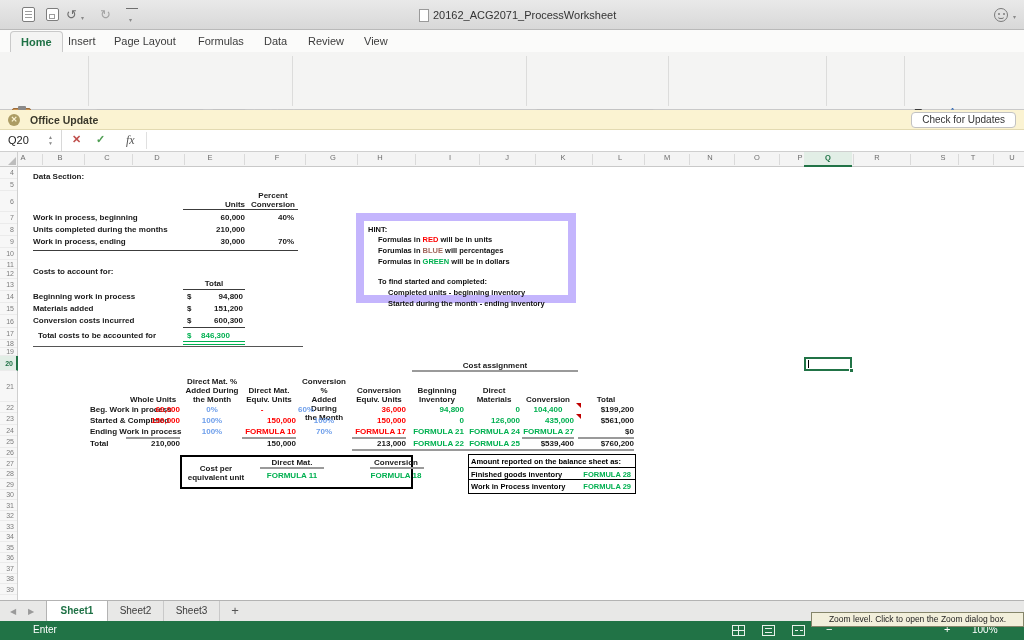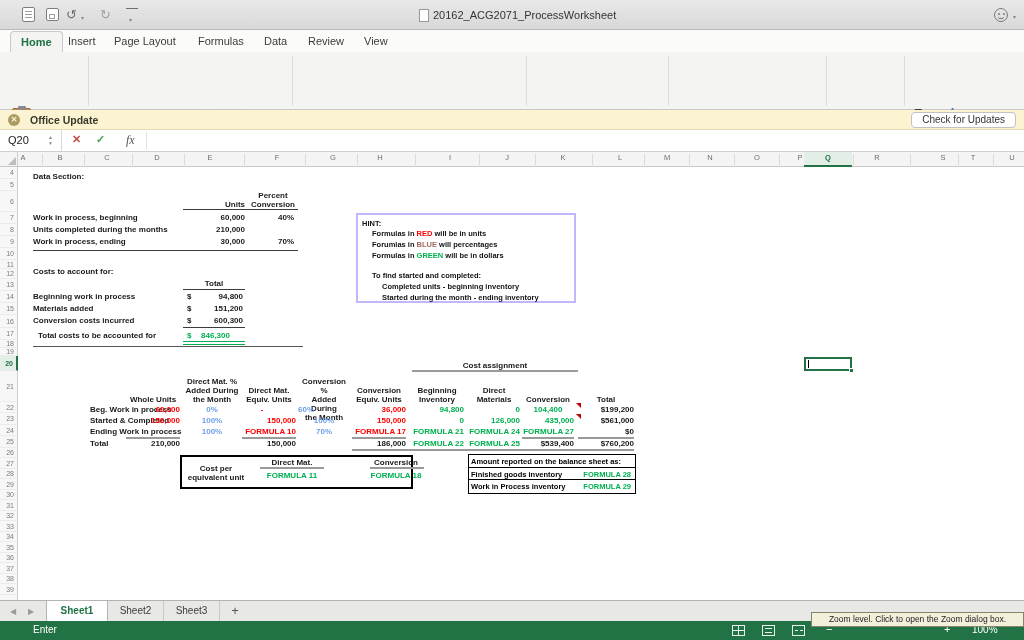--- a/index.html
+++ b/index.html
@@ -75,21 +75,21 @@
   .rowhead{position:absolute;left:0;top:167px;width:18px;height:433px;background:#f7f7f7;border-right:1px solid #cfcfcf}
   .rownum{position:absolute;left:0;width:17px;text-align:right;padding-right:3px;font-size:7px;color:#7c7c7c;border-bottom:1px solid #ebebeb}
   .rownum.sel{color:#1e7145;font-weight:bold;background:#e2eee6;border-right:2px solid #217346;width:18px}
   
   .sheet{position:absolute;left:18px;top:167px;width:1006px;height:433px;background:#fff}
   .cell{position:absolute;font-size:8px;font-weight:bold;color:#1a1a1a;white-space:nowrap}
   .pre{white-space:pre-line;line-height:9px;text-align:center}
   .red{color:#FF0000}.blu{color:#6D9EEB}.grn{color:#00B050}
   .rule{position:absolute;height:1px;background:#3c3c3c}
   .grule{position:absolute;height:1.5px;background:#9a9a9a}
-  .hintbox{position:absolute;left:338px;top:46px;width:220px;height:90px;border:2px solid #c4b5fd;background:#fff;font-size:7.5px;font-weight:bold;color:#111}
+  .hintbox{position:absolute;left:338px;top:46px;width:220px;height:90px;border:8px solid #c4b5fd;background:#fff;font-size:7.5px;font-weight:bold;color:#111}
   .note{position:absolute;width:0;height:0;border-left:5px solid transparent;border-top:5px solid #c00000}
   .selcell{position:absolute;left:786px;top:190px;width:48px;height:14px;border:2px solid #217346;background:#fff}
   .selcell .hndl{position:absolute;right:-4px;bottom:-4px;width:5px;height:5px;background:#217346;border:1px solid #fff}
   .selcell .cur{position:absolute;left:2px;top:1px;width:1px;height:8px;background:#000}
   .bbox{position:absolute;left:450px;top:287px;width:168px;border:1.5px solid #000;background:#fff}
   .bbox .brow{height:12.5px;border-bottom:1px solid #000;position:relative;font-size:7.5px;font-weight:bold}
   .bbox .brow:last-child{border-bottom:none}
   .cpubox{position:absolute;left:162px;top:288px;width:233px;height:34px;border:2px solid #000;background:#fff}
   
   .tabsbar{position:absolute;left:0;top:600px;width:1024px;height:21px;background:#e8e8e7;border-top:1px solid #b3b3b3}
@@ -523,21 +523,21 @@
 
   <div class="grule" style="left:108px;top:270px;width:54px"></div>
   <div class="grule" style="left:224px;top:270px;width:54px"></div>
   <div class="grule" style="left:334px;top:270px;width:54px"></div>
   <div class="grule" style="left:504px;top:270px;width:52px"></div>
   <div class="grule" style="left:560px;top:270px;width:56px"></div>
 
   <div class="cell" style="left:72px;top:272px">Total</div>
   <div class="cell" style="left:108px;top:272px;width:54px;text-align:right">210,000</div>
   <div class="cell" style="left:224px;top:272px;width:54px;text-align:right">150,000</div>
-  <div class="cell" style="left:334px;top:272px;width:54px;text-align:right">186,000</div>
+  <div class="cell" style="left:334px;top:272px;width:54px;text-align:right">213,000</div>
   <div class="cell grn" style="left:392px;top:272px;width:54px;text-align:right">FORMULA 22</div>
   <div class="cell grn" style="left:450px;top:272px;width:52px;text-align:right">FORMULA 25</div>
   <div class="cell" style="left:504px;top:272px;width:52px;text-align:right">$539,400</div>
   <div class="cell" style="left:560px;top:272px;width:56px;text-align:right">$760,200</div>
   <div class="grule" style="left:334px;top:282px;width:282px"></div>
 
   <div class="cpubox">
     <div class="cell pre" style="left:2px;top:7px;width:64px">Cost per
 equivalent unit</div>
     <div class="cell" style="left:70px;top:1px;width:80px;text-align:center">Direct Mat.</div>

